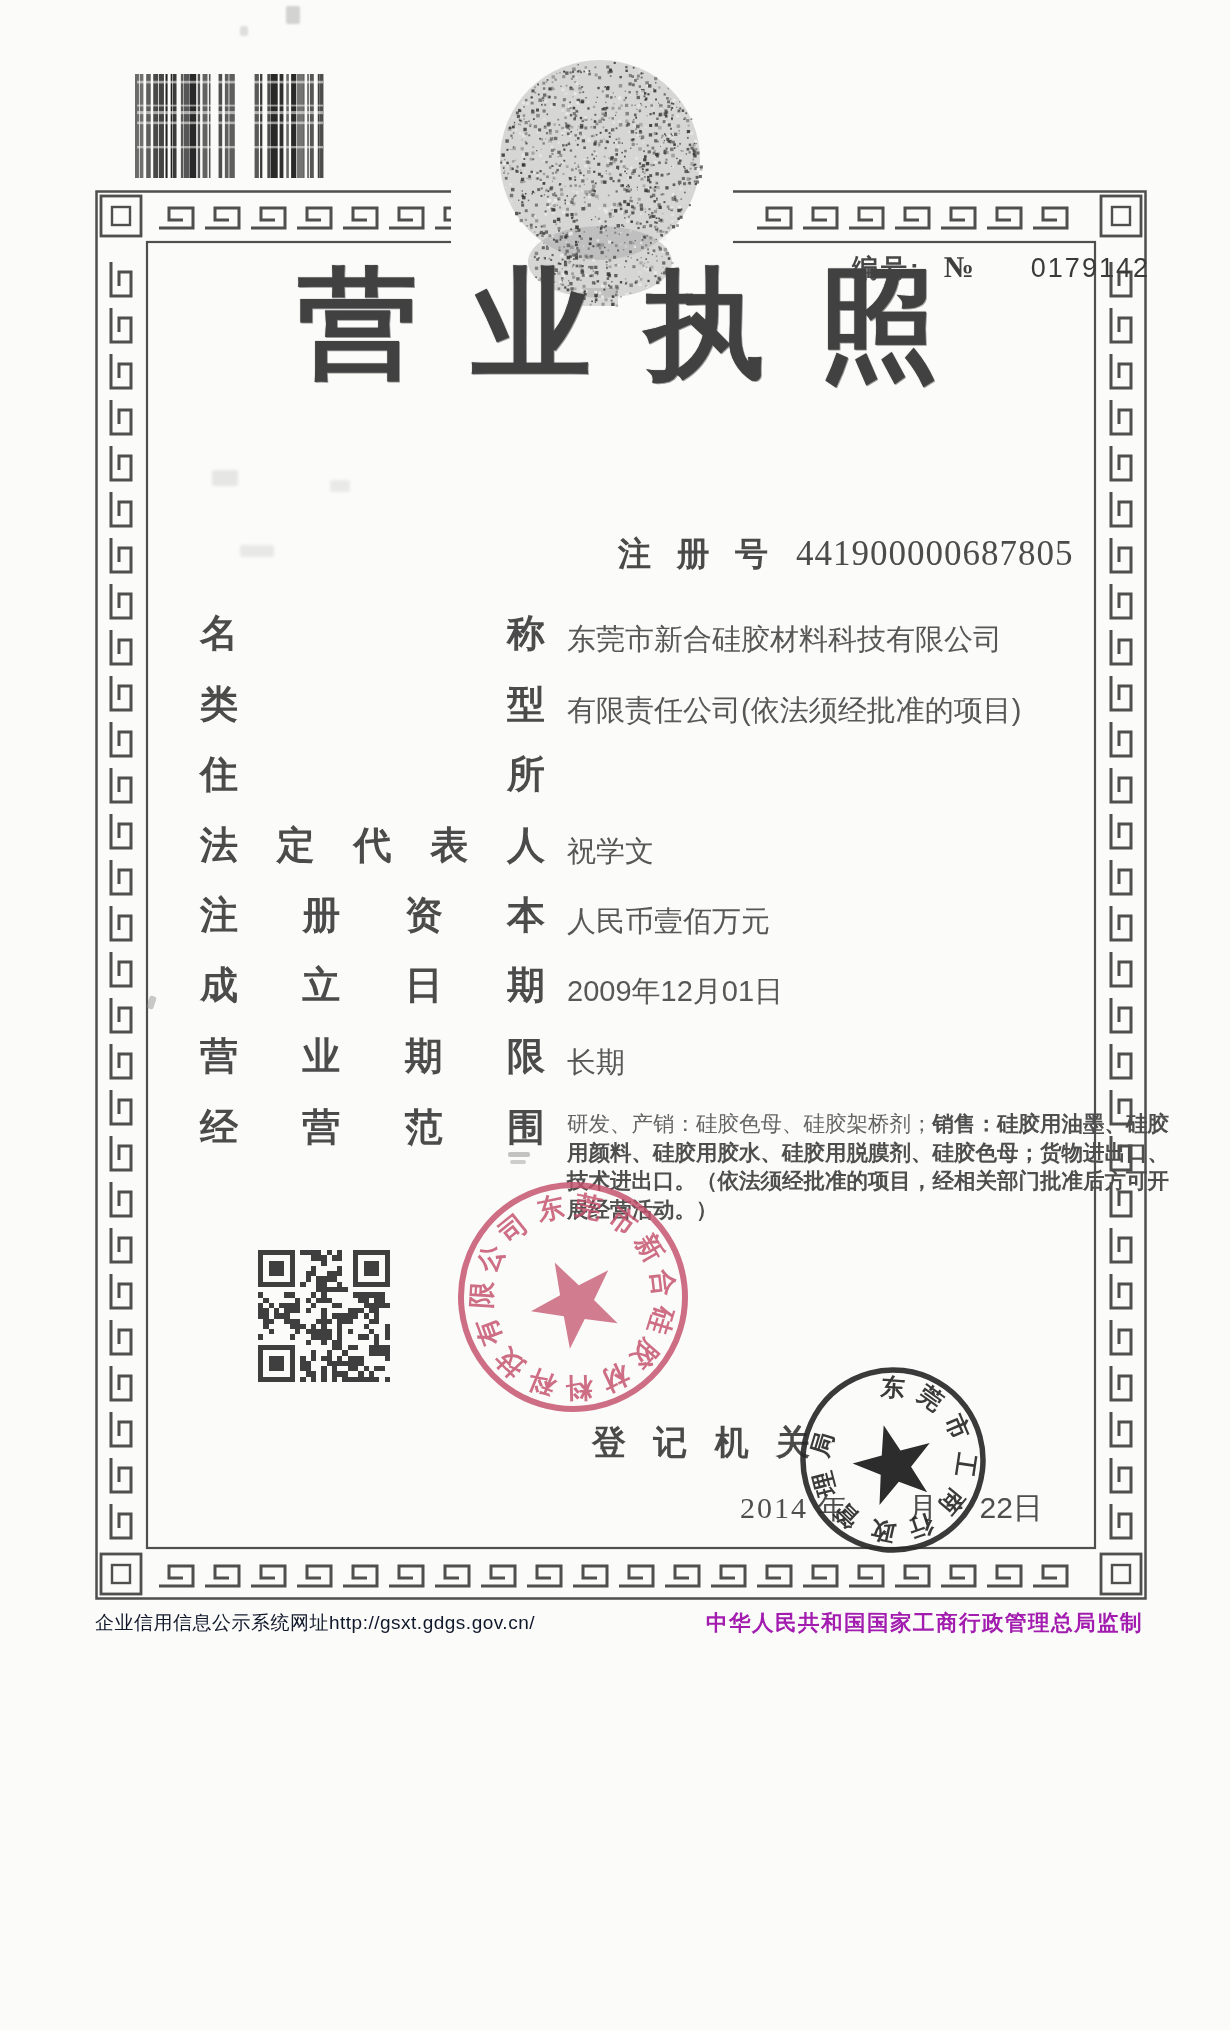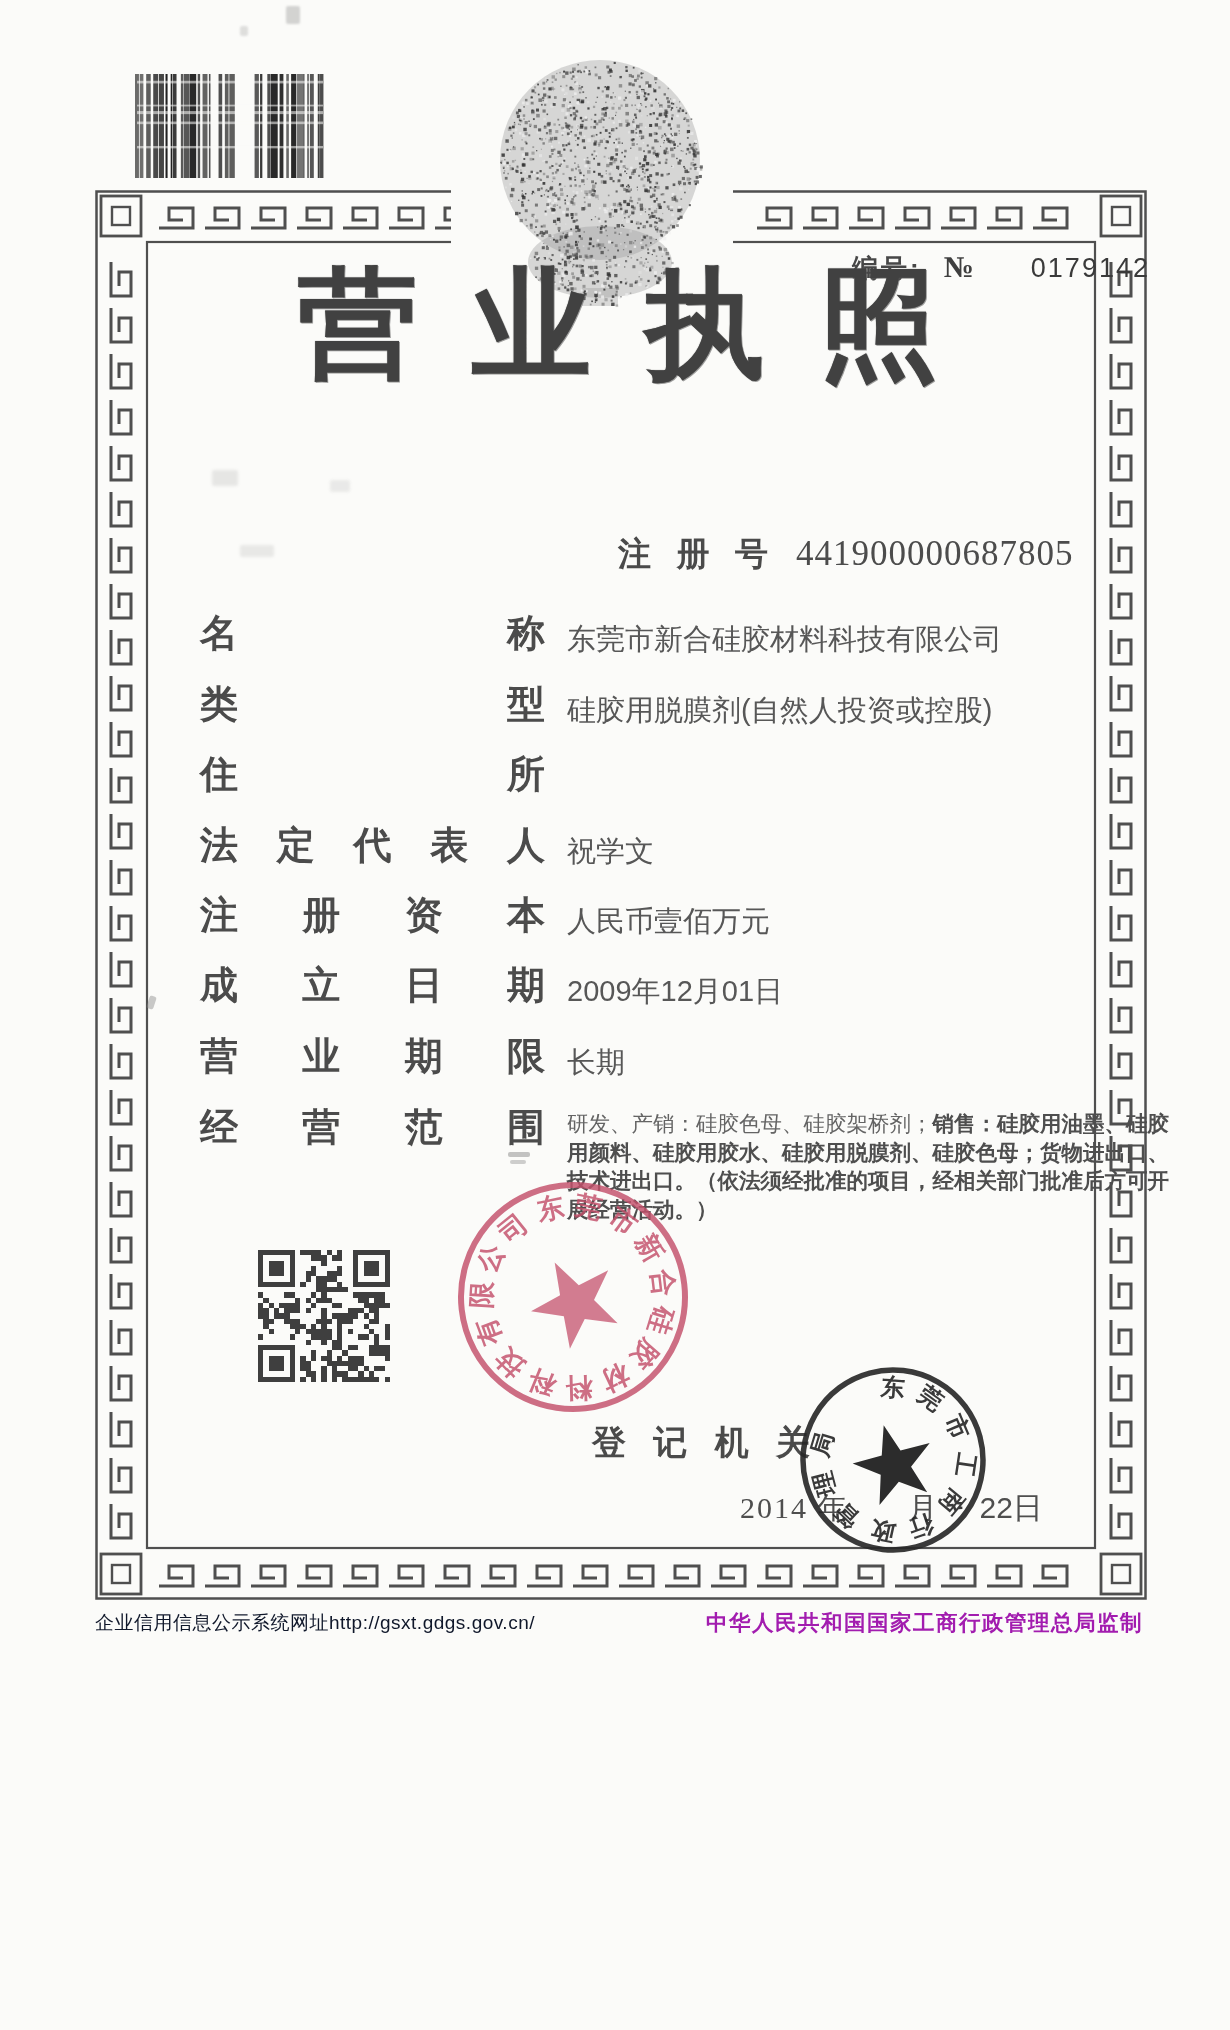--- a/index.html
+++ b/index.html
@@ -1656,21 +1656,21 @@
         <span>名</span>
         <span>称</span>
       </span>
     <span class="val">东莞市新合硅胶材料科技有限公司</span>
   </div>
   <div class="row" style="top:71px">
     <span class="lab">
         <span>类</span>
         <span>型</span>
       </span>
-    <span class="val">硅胶用脱膜剂(自然人投资或控股)</span>
+    <span class="val">有限责任公司(依法须经批准的项目)</span>
   </div>
   <div class="row" style="top:141px">
     <span class="lab">
         <span>住</span>
         <span>所</span>
       </span>
   </div>
   <div class="row" style="top:212px">
     <span class="lab">
         <span>法</span>

